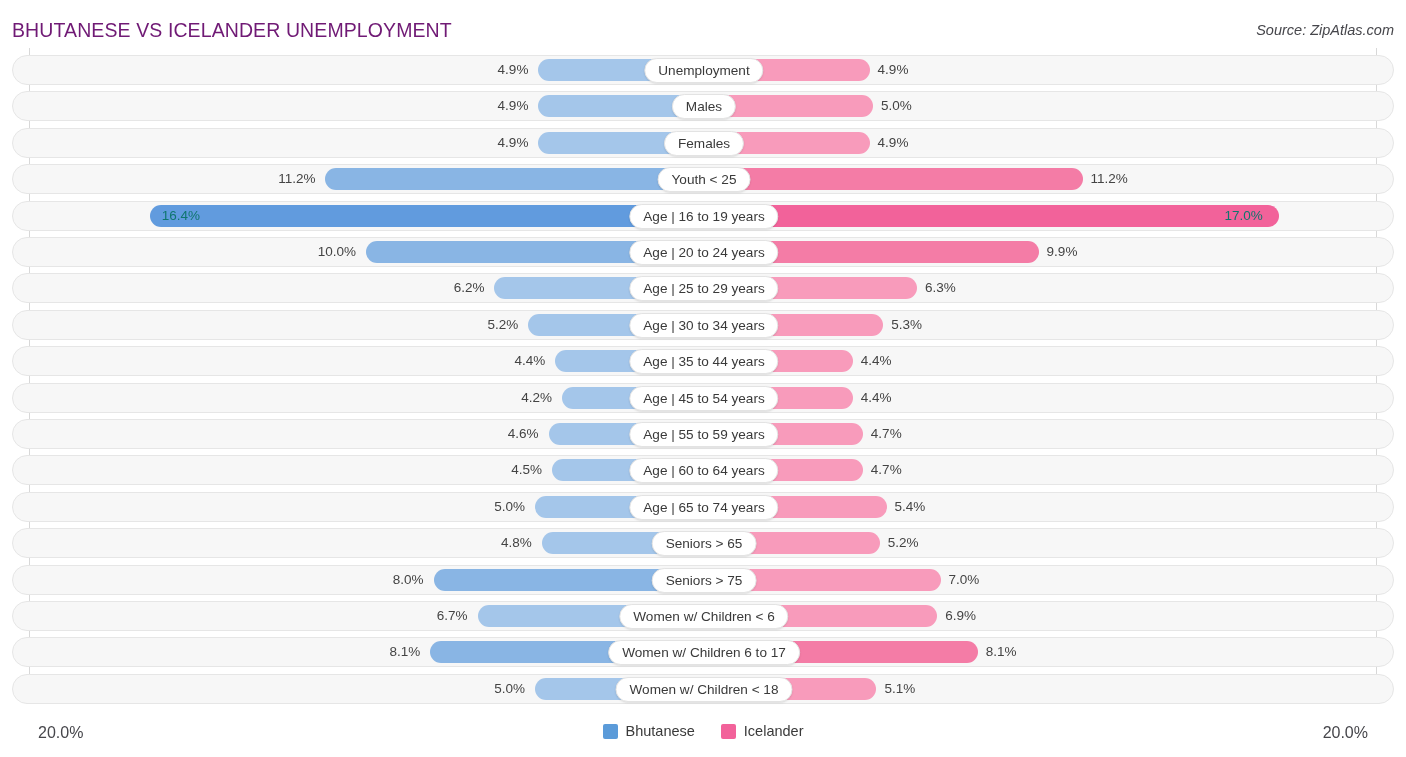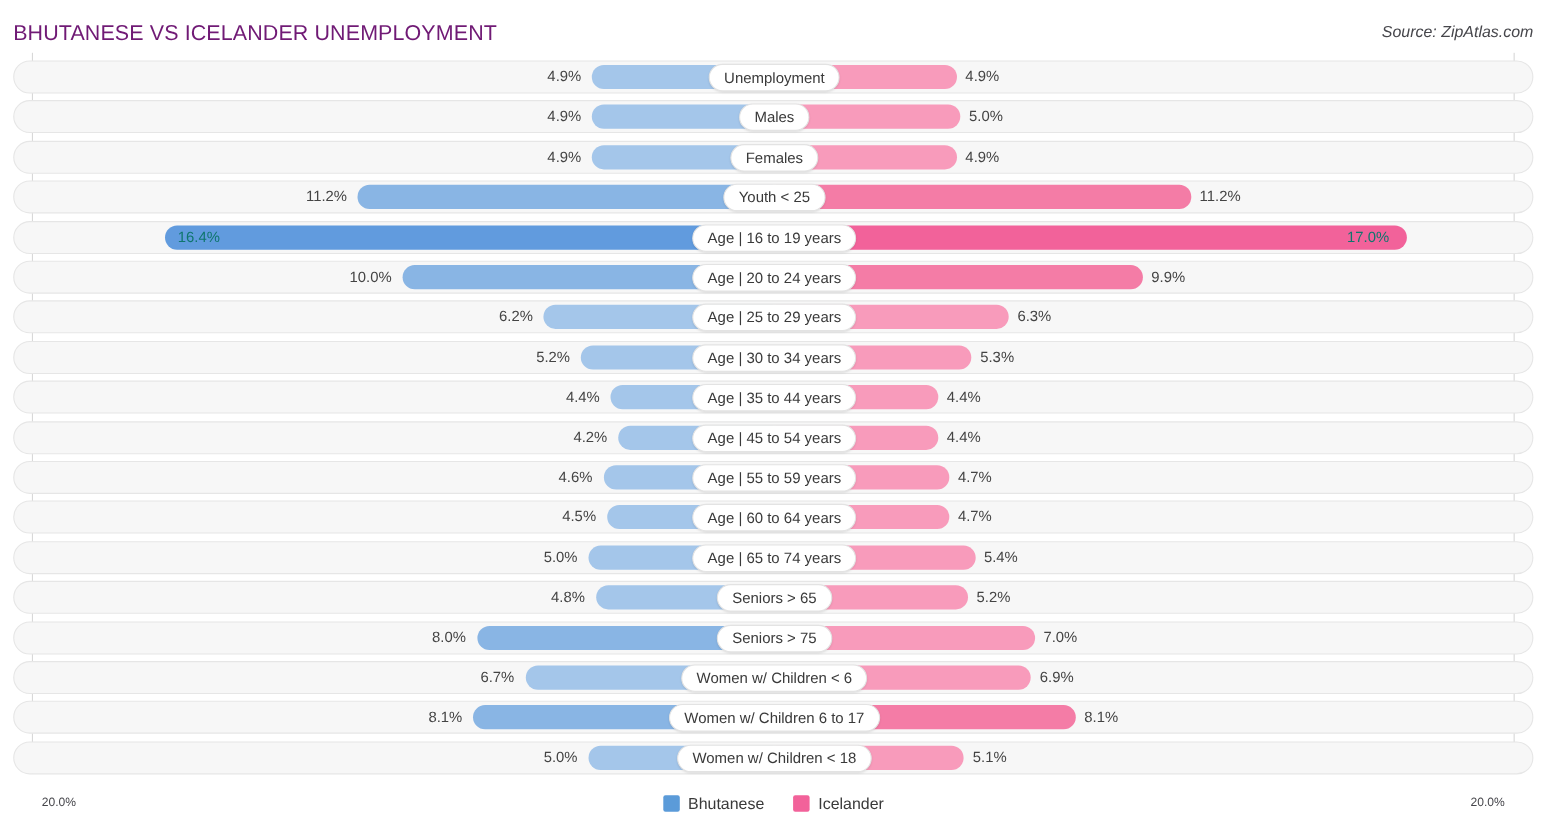--- a/index.html
+++ b/index.html
@@ -76,30 +76,30 @@
     font-size: 13.6px; color: #3a3a3a;
     white-space: nowrap;
     transform: translateX(-50%);
     box-shadow: 0 1px 2px rgba(0,0,0,.10);
     z-index: 4;
   }
 
   
   .axis-tick {
     position: absolute; top: 724px;
-    font-size: 11px; color: #46464b; white-space: nowrap;
+    font-size: 16px; color: #46464b; white-space: nowrap;
   }
   .tick-left  { left: 38px; }
   .tick-right { right: 38px; }
 
   .legend {
     position: absolute; top: 723px; left: 0; width: 1406px;
     display: flex; justify-content: center; align-items: center; gap: 26px;
   }
-  .lg-item { display: flex; align-items: flex-start; gap: 8px; }
+  .lg-item { display: flex; align-items: flex-end; gap: 8px; }
   .lg-swatch { width: 15px; height: 15px; border-radius: 2px; }
   .lg-label { font-size: 14.5px; color: #3a3a3a; white-space: nowrap; }
 </style>
 </head>
 <body>
 
 <div id="root">
 
   <div class="hdr-title">BHUTANESE VS ICELANDER UNEMPLOYMENT</div>
   <div class="hdr-source">Source: ZipAtlas.com</div>

